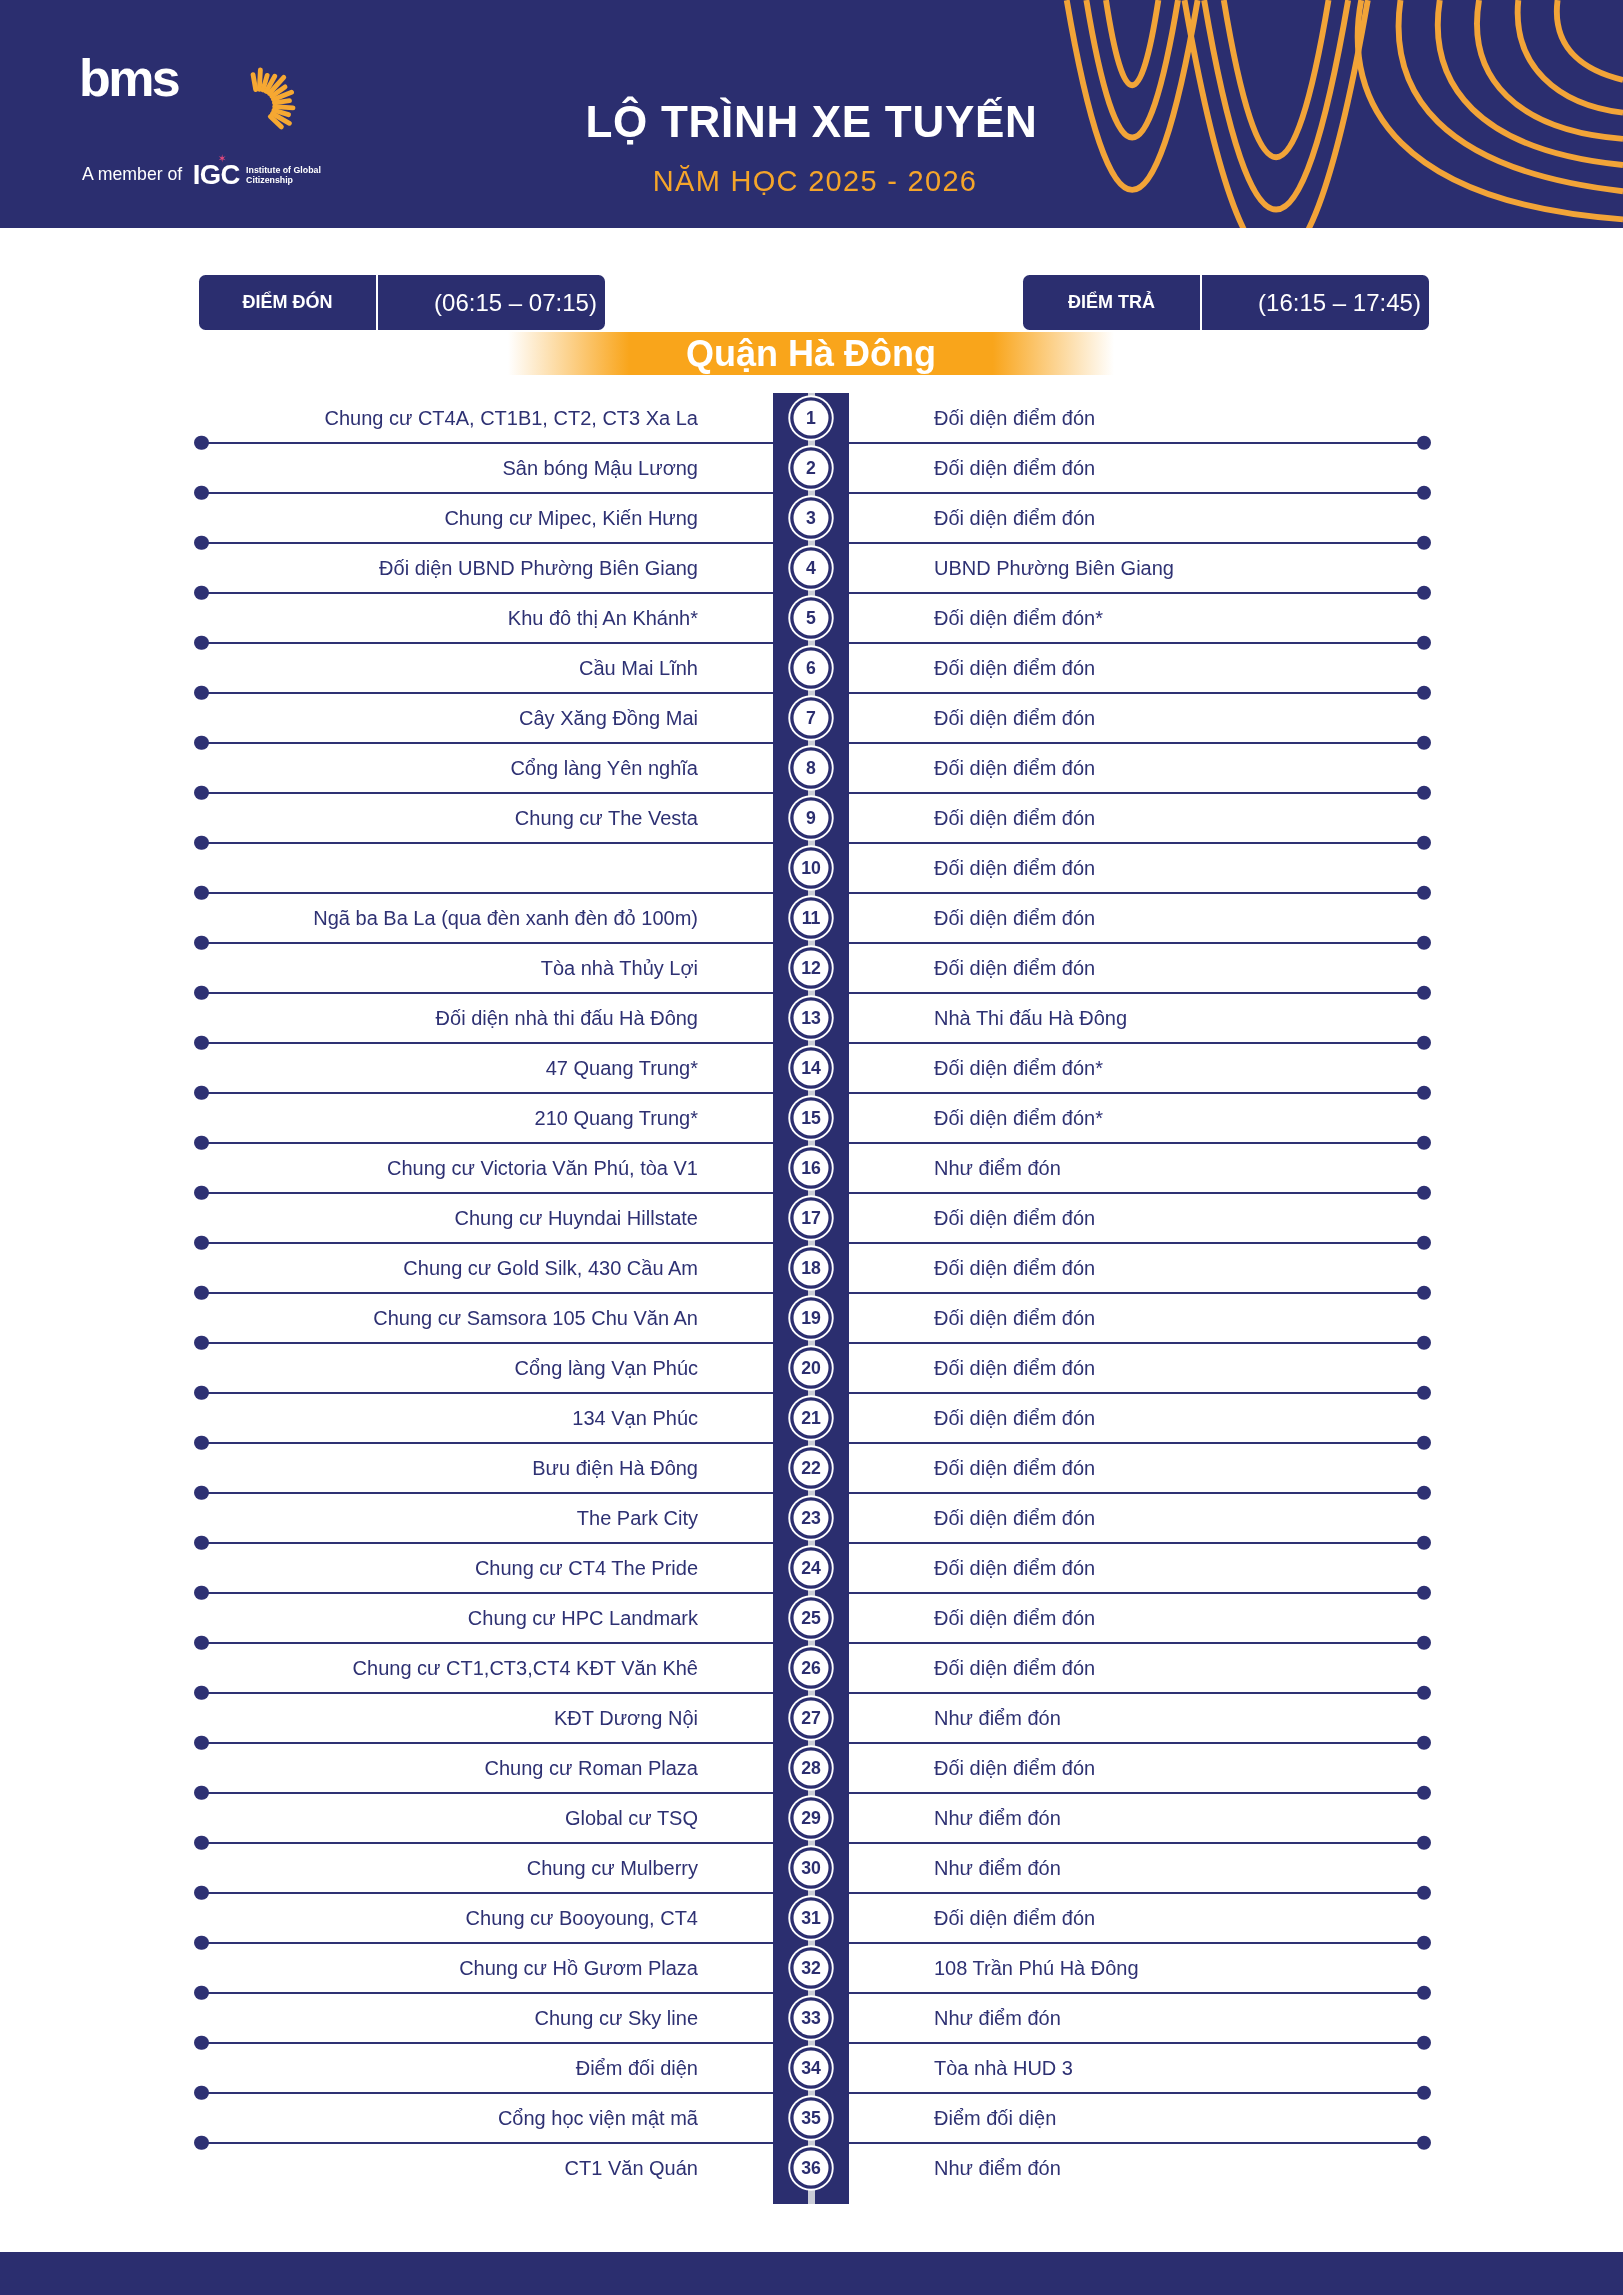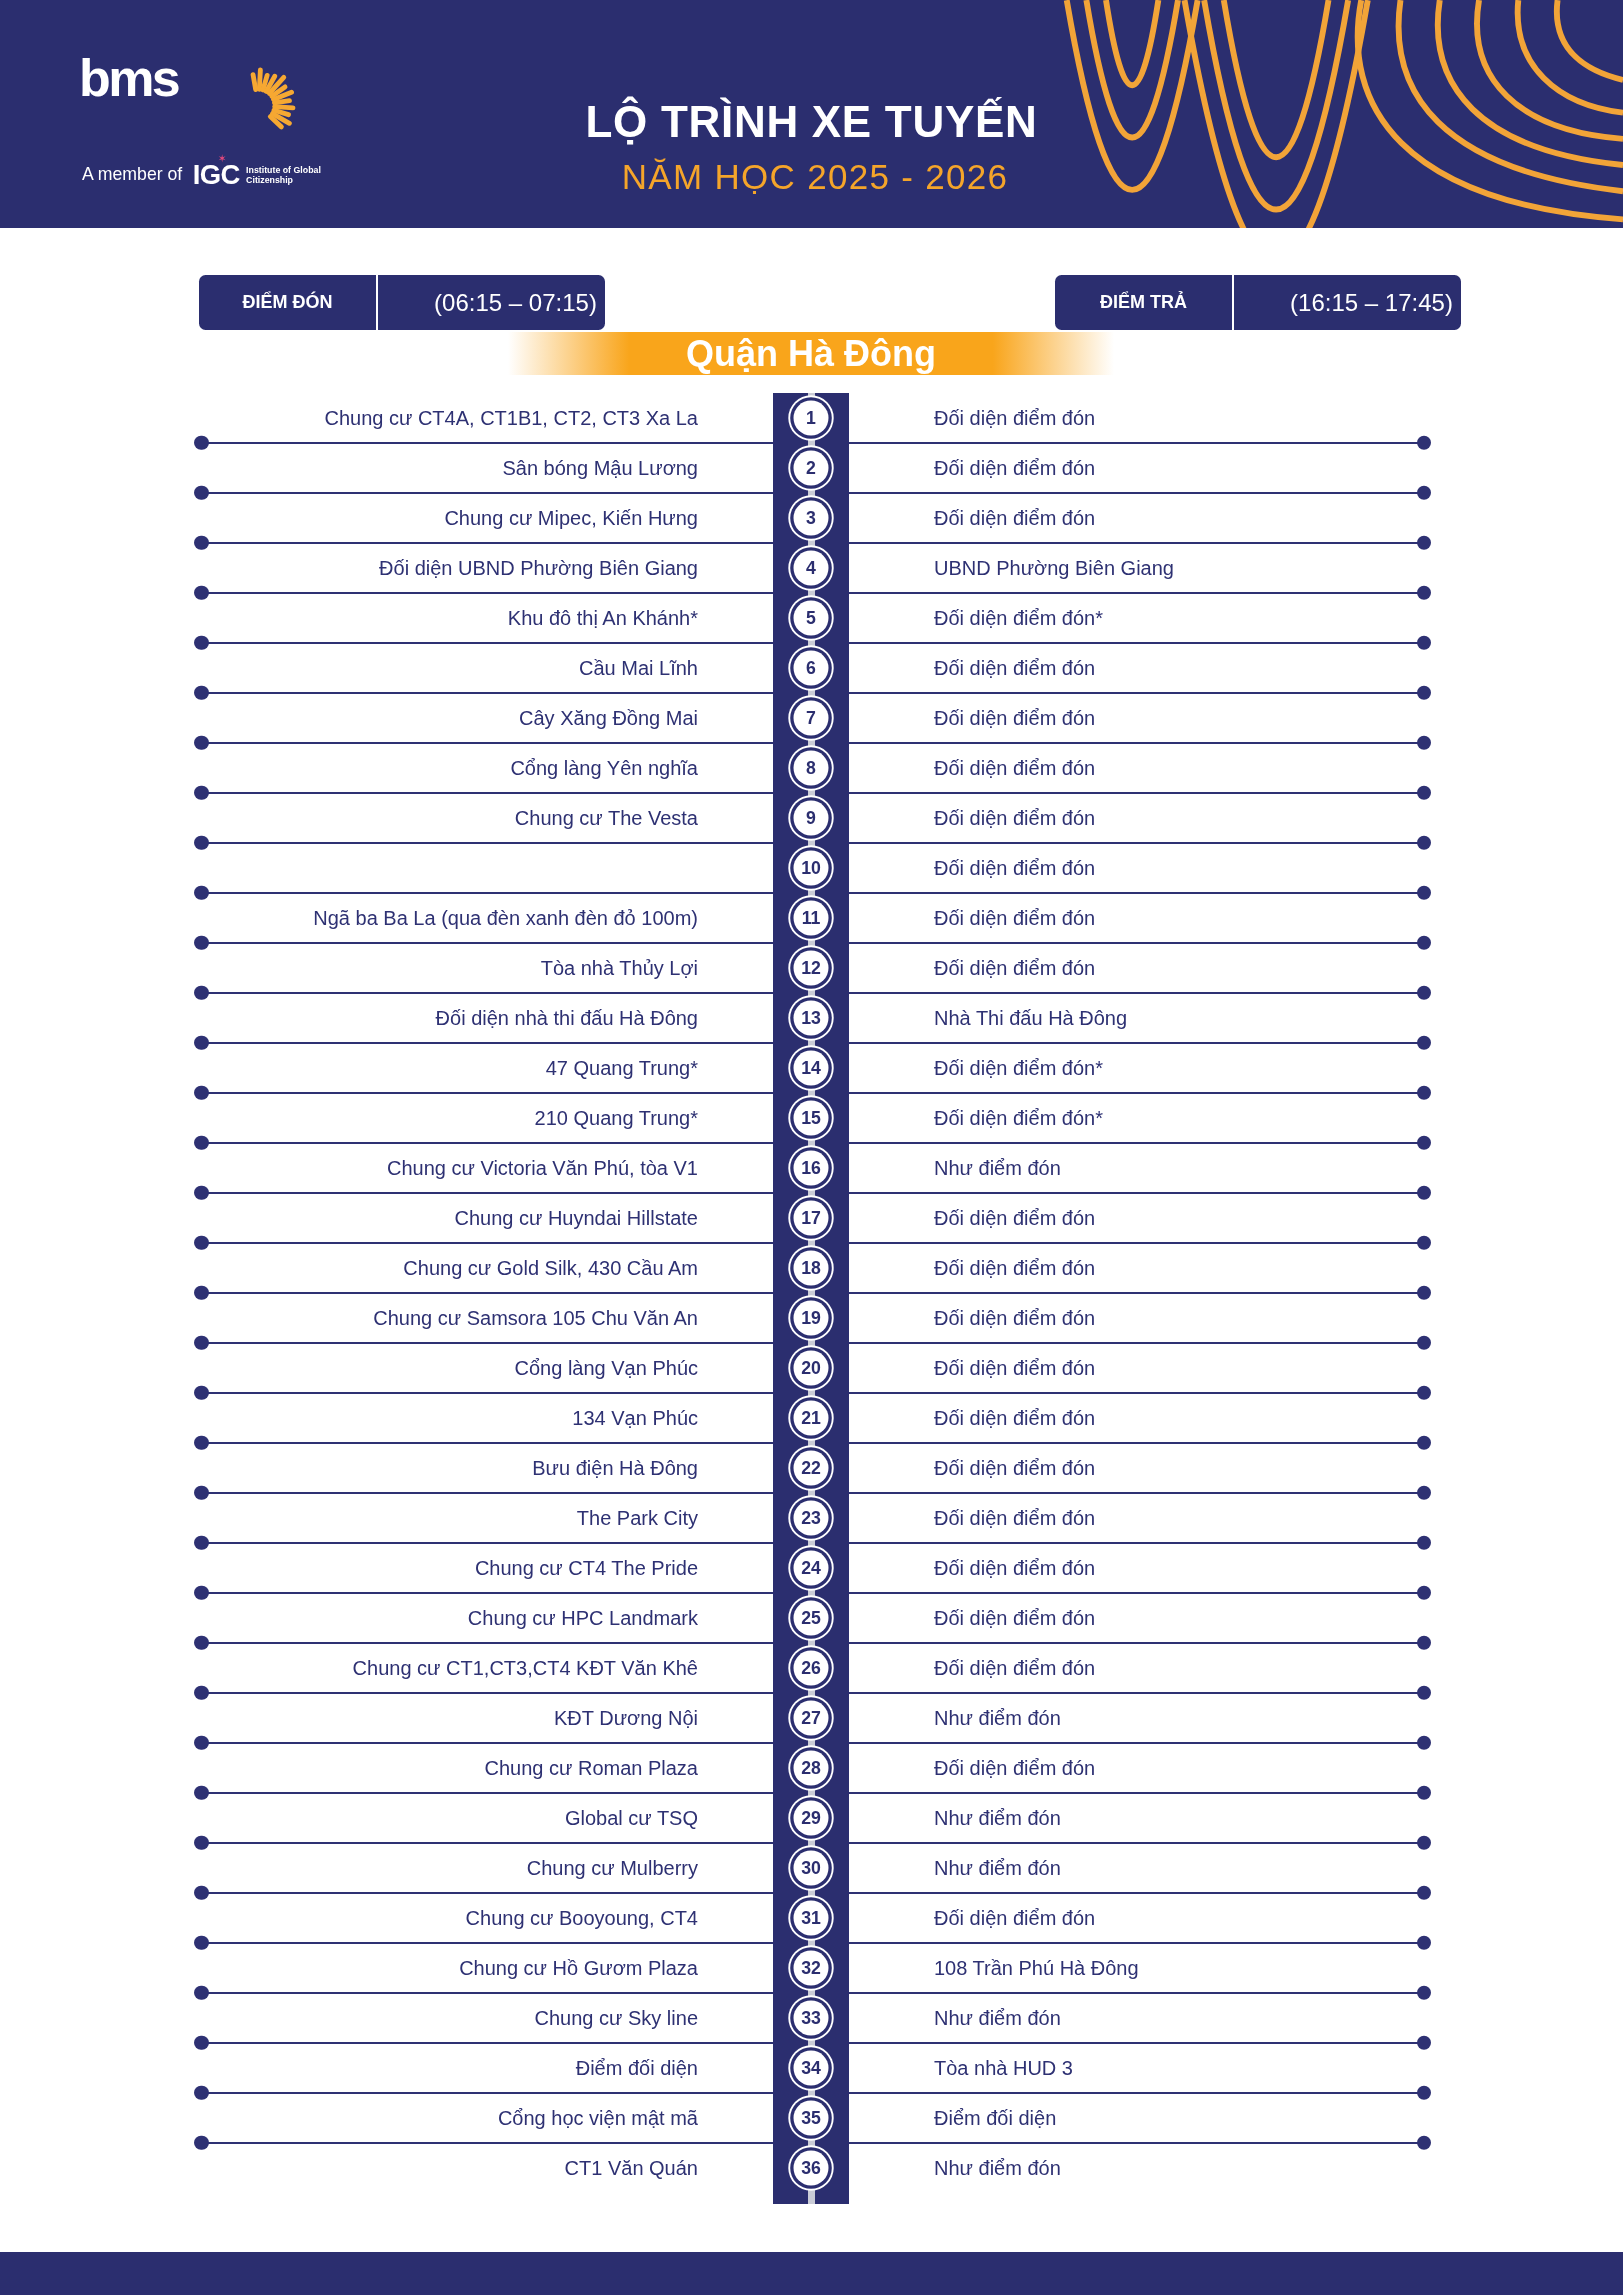--- a/index.html
+++ b/index.html
@@ -23,26 +23,26 @@
   .sunburst{position:absolute;left:218px;top:65px;width:81px;height:81px;}
   .sunburst line{stroke:#F6A832;stroke-width:9;stroke-linecap:round;}
   .member-row{position:absolute;left:82px;top:161px;display:flex;align-items:center;gap:10.5px;color:#fff;}
   .member-text{font-size:17.7px;font-weight:300;white-space:nowrap;}
   .igc-wrap{position:relative;display:flex;align-items:center;gap:6.5px;}
   .igc-mark{font-size:27.5px;font-weight:bold;letter-spacing:-0.7px;line-height:1;}
   .igc-star{position:absolute;left:25px;top:-9.2px;font-size:10.5px;color:#E4497E;}
   .igc-tagline{width:77px;font-size:8.8px;line-height:1.15;font-weight:bold;}
 
   .title{position:absolute;left:0;right:0;top:97px;text-align:center;color:#fff;font-size:44px;font-weight:bold;letter-spacing:0.7px;}
-  .subtitle{position:absolute;left:0;right:0;top:157px;text-align:center;color:var(--orange);font-size:35px;font-weight:400;letter-spacing:1.3px;padding-left:7px;}
+  .subtitle{position:absolute;left:0;right:0;top:165px;text-align:center;color:var(--orange);font-size:29px;font-weight:400;letter-spacing:1.3px;padding-left:7px;}
 
   
   .time-box{position:absolute;top:275px;height:55px;width:406px;background:var(--navy);border-radius:6.5px;display:flex;color:#fff;overflow:hidden;}
   .time-box.left{left:199px;}
-  .time-box.right{left:1023px;margin-left:32px;}
+  .time-box.right{left:1023px;}
   .time-box .label-cell{width:179px;display:flex;align-items:center;justify-content:center;font-weight:bold;font-size:18px;border-right:2.6px solid #fff;white-space:nowrap;text-align:center;}
   .time-box .time-cell{flex:1;display:flex;align-items:center;justify-content:center;font-size:24px;font-weight:400;white-space:nowrap;padding-left:48px;}
 
   
   .district-bar{position:absolute;left:508px;top:332px;width:606px;height:43px;
     background:linear-gradient(90deg, rgba(249,165,27,0) 0%, var(--bar_orange) 20%, var(--bar_orange) 80%, rgba(249,165,27,0) 100%);
     display:flex;align-items:center;justify-content:center;color:#fff;font-size:36px;font-weight:bold;}
 
   
   .routes{position:absolute;left:0;top:393px;width:1623px;height:1811px;}

